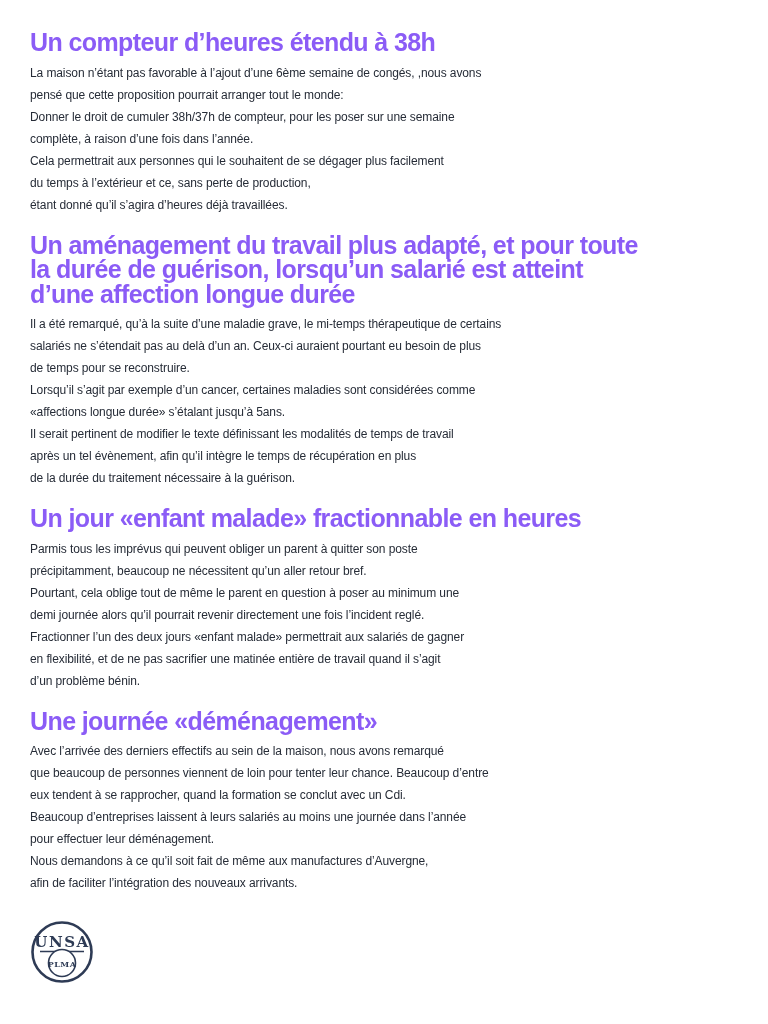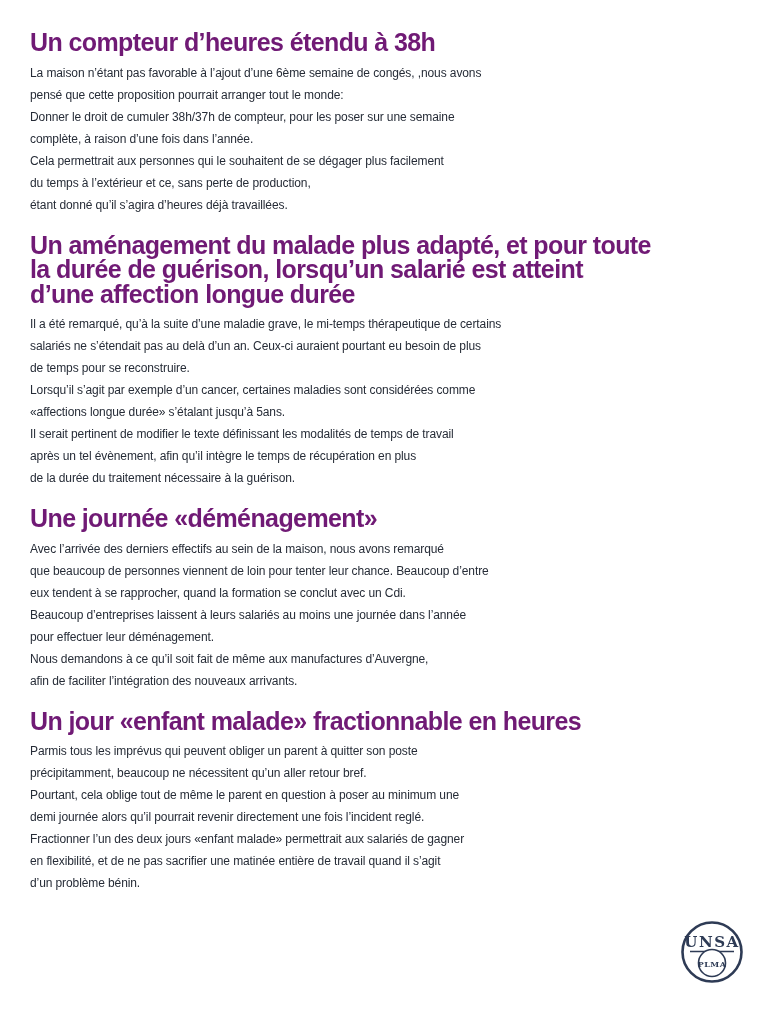--- a/index.html
+++ b/index.html
@@ -19,39 +19,39 @@
     height: 1024px;
     padding: 30px 24px 0 30px;
     background: #ffffff;
   }
   .section-heading {
     font-family: "Liberation Sans", sans-serif;
     font-weight: bold;
     font-size: 25px;
     line-height: 0.98;
     letter-spacing: -0.6px;
-    color: #701a75;
+    color: #8b5cf6;
     margin: 14px 0 7px 0;
     white-space: pre-line;
   }
   .section:first-child .section-heading {
     margin-top: 0;
   }
   .section-body {
     font-size: 12px;
     line-height: 22px;
     letter-spacing: -0.1px;
     color: #262c37;
     margin: 0 0 17px 0;
     white-space: pre-line;
   }
   .logo-wrap {
     margin-top: 26px;
     display: flex;
-    justify-content: flex-end;
+    justify-content: flex-start;
     text-decoration: underline;
   }
   .logo-svg text {
     font-family: "DejaVu Serif", "Liberation Serif", serif;
   }
 </style>
 </head>
 <body>
 
 <div class="page">
@@ -61,53 +61,53 @@
     <p class="section-body">La maison n’étant pas favorable à l’ajout d’une 6ème semaine de congés, ,nous avons
 pensé que cette proposition pourrait arranger tout le monde:
 Donner le droit de cumuler 38h/37h de compteur, pour les poser sur une semaine
 complète, à raison d’une fois dans l’année.
 Cela permettrait aux personnes qui le souhaitent de se dégager plus facilement
 du temps à l’extérieur et ce, sans perte de production,
 étant donné qu’il s’agira d’heures déjà travaillées.</p>
   </div>
 
   <div class="section">
-    <h2 class="section-heading">Un aménagement du malade plus adapté, et pour toute
+    <h2 class="section-heading">Un aménagement du travail plus adapté, et pour toute
 la durée de guérison, lorsqu’un salarié est atteint
 d’une affection longue durée</h2>
     <p class="section-body">Il a été remarqué, qu’à la suite d’une maladie grave, le mi-temps thérapeutique de certains
 salariés ne s’étendait pas au delà d’un an. Ceux-ci auraient pourtant eu besoin de plus
 de temps pour se reconstruire.
 Lorsqu’il s’agit par exemple d’un cancer, certaines maladies sont considérées comme
 «affections longue durée» s’étalant jusqu’à 5ans.
 Il serait pertinent de modifier le texte définissant les modalités de temps de travail
 après un tel évènement, afin qu’il intègre le temps de récupération en plus
 de la durée du traitement nécessaire à la guérison.</p>
   </div>
 
   <div class="section">
+    <h2 class="section-heading">Un jour «enfant malade» fractionnable en heures</h2>
+    <p class="section-body">Parmis tous les imprévus qui peuvent obliger un parent à quitter son poste
+précipitamment, beaucoup ne nécessitent qu’un aller retour bref.
+Pourtant, cela oblige tout de même le parent en question à poser au minimum une
+demi journée alors qu’il pourrait revenir directement une fois l’incident reglé.
+Fractionner l’un des deux jours «enfant malade» permettrait aux salariés de gagner
+en flexibilité, et de ne pas sacrifier une matinée entière de travail quand il s’agit
+d’un problème bénin.</p>
+  </div>
+
+  <div class="section">
     <h2 class="section-heading">Une journée «déménagement»</h2>
     <p class="section-body">Avec l’arrivée des derniers effectifs au sein de la maison, nous avons remarqué
 que beaucoup de personnes viennent de loin pour tenter leur chance. Beaucoup d’entre
 eux tendent à se rapprocher, quand la formation se conclut avec un Cdi.
 Beaucoup d’entreprises laissent à leurs salariés au moins une journée dans l’année
 pour effectuer leur déménagement.
 Nous demandons à ce qu’il soit fait de même aux manufactures d’Auvergne,
 afin de faciliter l’intégration des nouveaux arrivants.</p>
-  </div>
-
-  <div class="section">
-    <h2 class="section-heading">Un jour «enfant malade» fractionnable en heures</h2>
-    <p class="section-body">Parmis tous les imprévus qui peuvent obliger un parent à quitter son poste
-précipitamment, beaucoup ne nécessitent qu’un aller retour bref.
-Pourtant, cela oblige tout de même le parent en question à poser au minimum une
-demi journée alors qu’il pourrait revenir directement une fois l’incident reglé.
-Fractionner l’un des deux jours «enfant malade» permettrait aux salariés de gagner
-en flexibilité, et de ne pas sacrifier une matinée entière de travail quand il s’agit
-d’un problème bénin.</p>
   </div>
 
   <div class="logo-wrap">
     <svg class="logo-svg" width="64" height="64" viewBox="0 0 64 64" aria-hidden="true">
       <circle cx="32" cy="32" r="29.5" fill="none" stroke="#2e3b55" stroke-width="2.6"></circle>
       <text x="32" y="27" text-anchor="middle" font-size="15" font-weight="bold" letter-spacing="1.5" fill="#2e3b55">UNSA</text>
       <line x1="10" y1="31.5" x2="54" y2="31.5" stroke="#2e3b55" stroke-width="1.4"></line>
       <circle cx="32" cy="43" r="13.5" fill="#ffffff" stroke="#2e3b55" stroke-width="1.6"></circle>
       <text x="32" y="46.5" text-anchor="middle" font-size="8" font-weight="bold" letter-spacing="0.5" fill="#2e3b55">PLMA</text>
     </svg>

